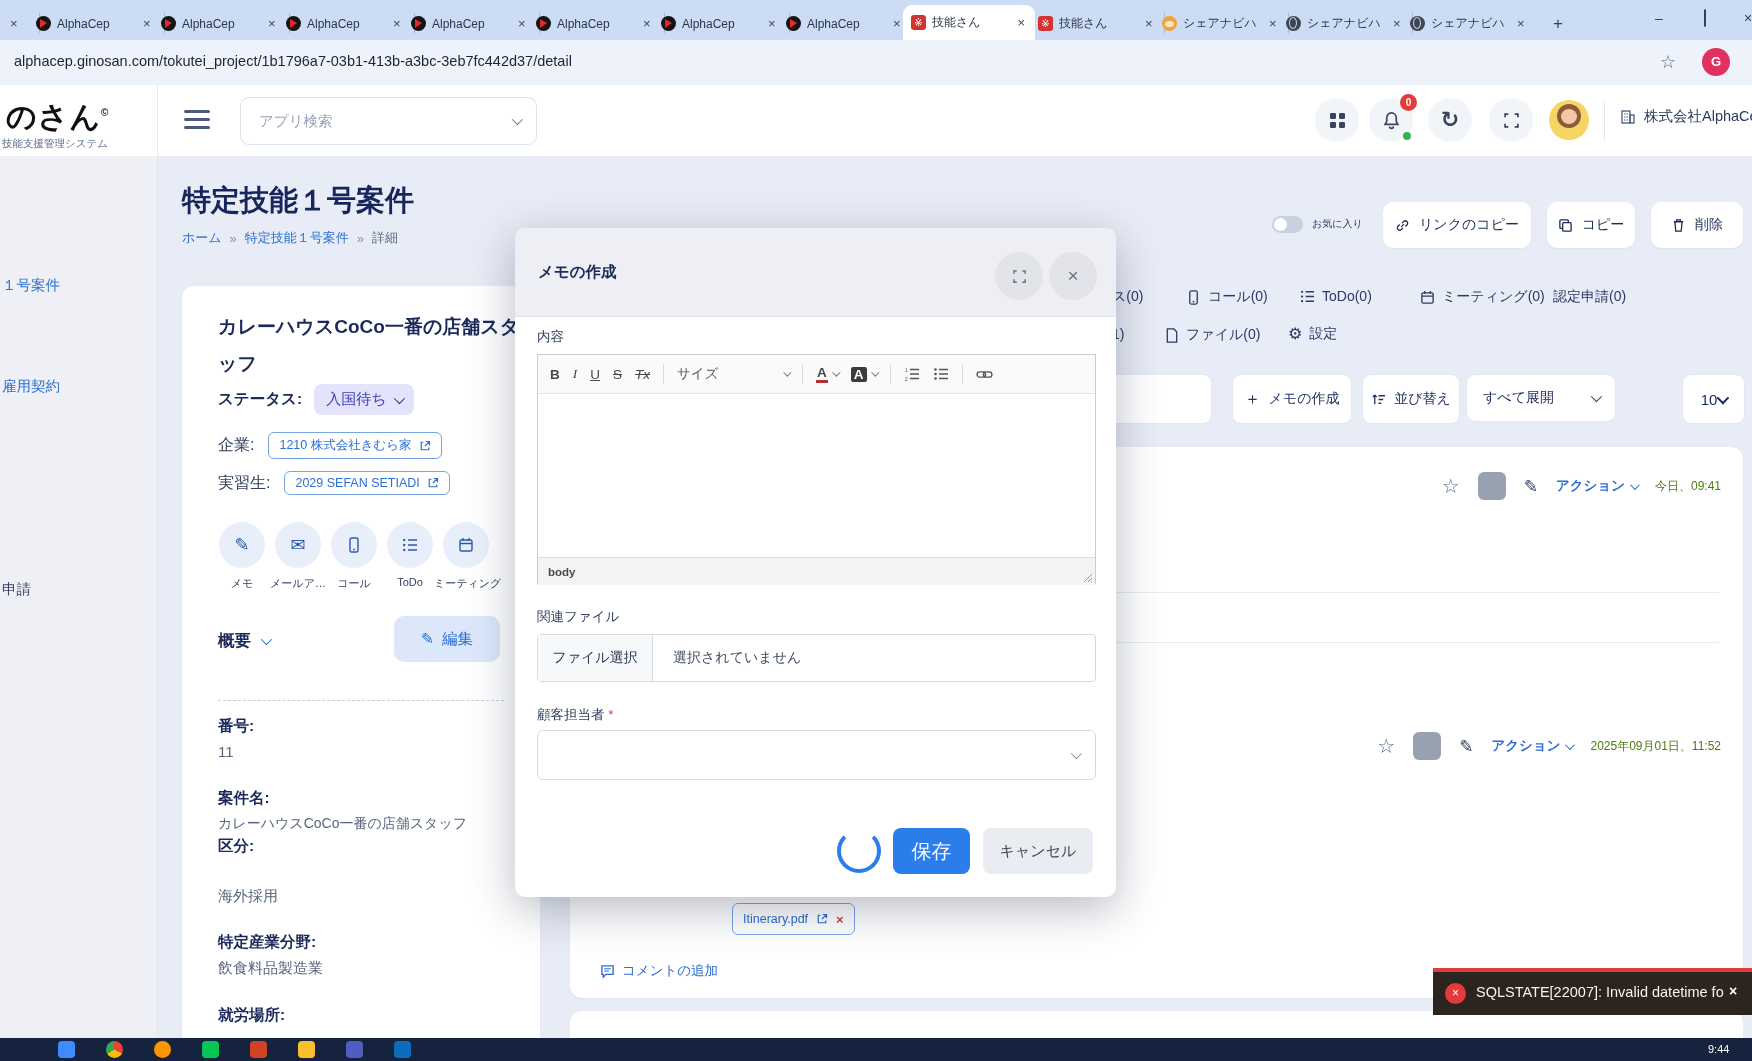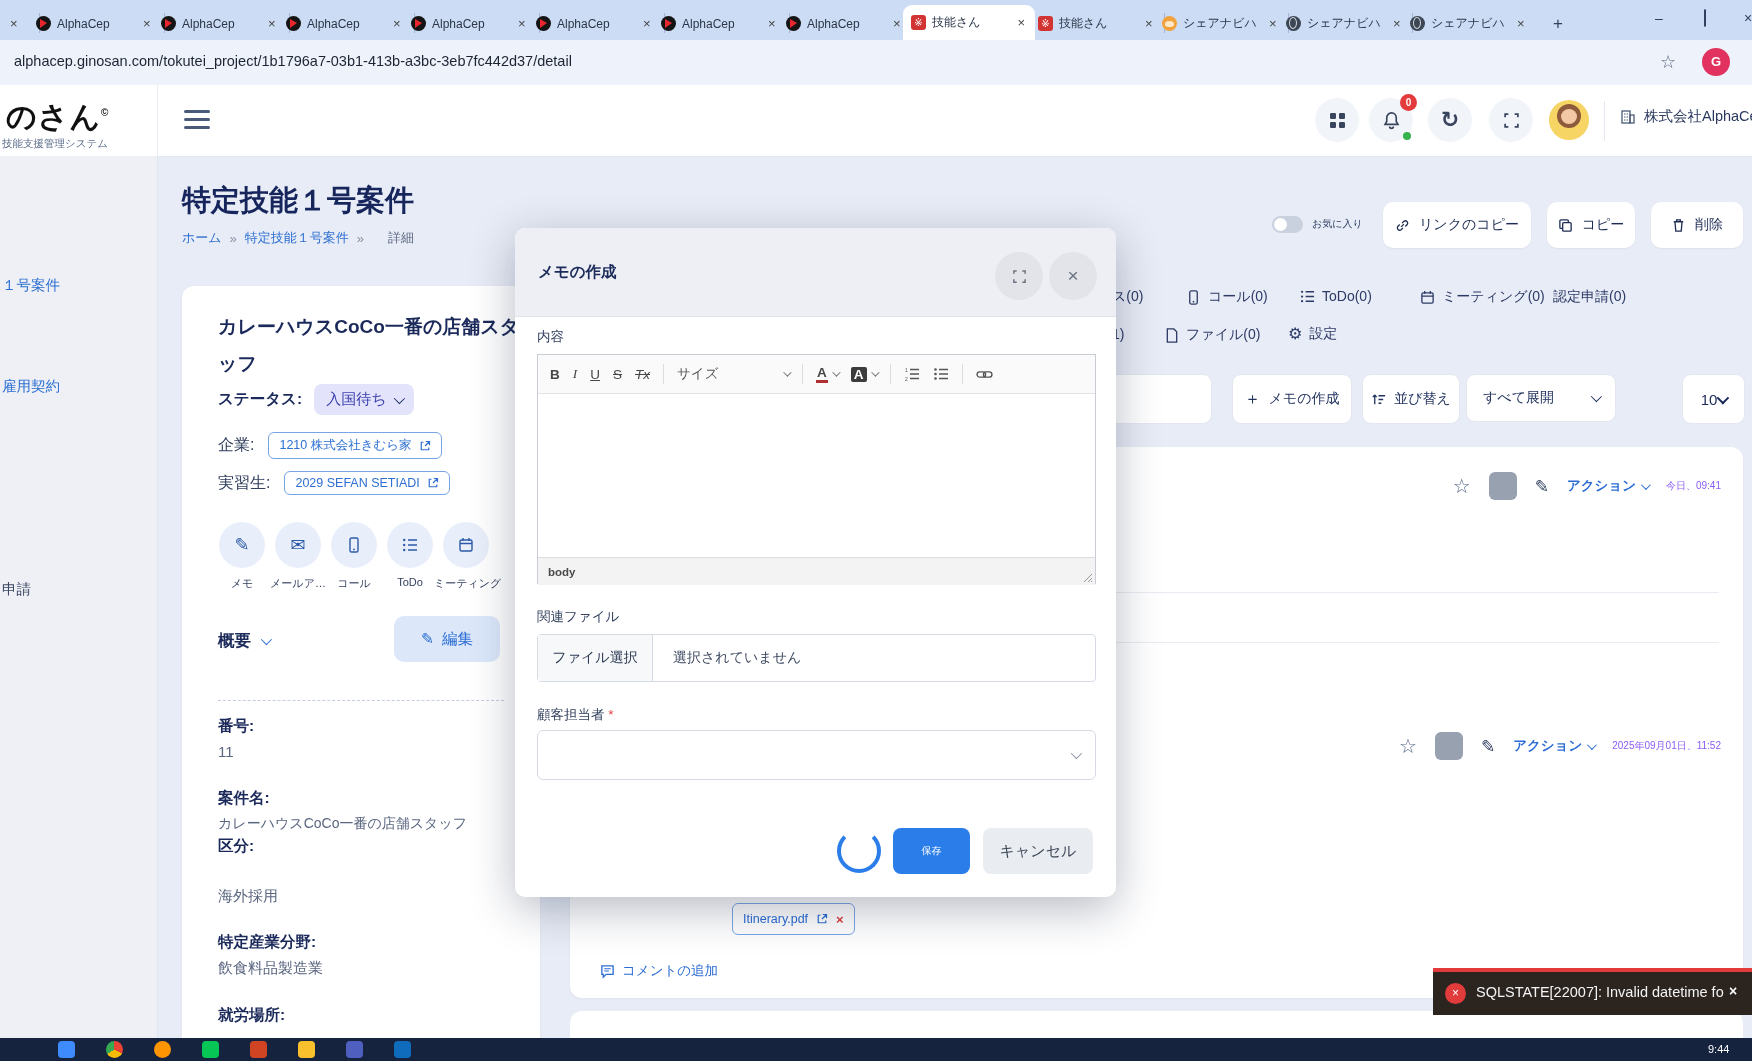--- a/index.html
+++ b/index.html
@@ -47,21 +47,21 @@
   .hdr-vsep{position:absolute;left:1604px;top:16px;width:1px;height:40px;background:#e3e8f2;}
   .company{position:absolute;left:1620px;top:22px;display:flex;gap:8px;align-items:center;color:#2b3a5e;font-size:14.5px;white-space:nowrap;}
   
   .sidebar{left:0;top:156px;width:157px;height:899px;background:#eef0f5;border-right:1px solid #e2e6ee;}
   .side-item{position:absolute;left:2px;font-size:14.5px;white-space:nowrap;}
   
   .page-title{left:182px;top:181px;font-size:29px;font-weight:bold;color:#16265c;}
   .crumbs{left:182px;top:229px;font-size:13px;display:flex;gap:8px;align-items:center;}
   .crumb-link{color:#2d6fd2;}
   .crumb-sep{color:#8a93a8;}
-  .crumb-cur{color:#5b6782;margin-left:16px;}
+  .crumb-cur{color:#5b6782;}
   .toggle{left:1272px;top:216px;width:31px;height:17px;border-radius:9px;background:#c9d1de;}
   .toggle .knob{position:absolute;left:2px;top:2px;width:13px;height:13px;border-radius:50%;background:#fff;}
   .fav-label{left:1312px;top:217px;font-size:10px;color:#2c3a60;}
   .pill-btn{position:absolute;top:202px;height:46px;background:#fff;border-radius:10px;display:flex;align-items:center;justify-content:center;gap:9px;font-size:14px;color:#1e2d55;box-shadow:0 1px 2px rgba(30,50,90,.06);}
   
   .case-card{left:182px;top:286px;width:358px;height:775px;background:#fff;border-radius:12px;box-shadow:0 1px 3px rgba(30,50,90,.05);}
   .cc{position:absolute;left:36px;}
   .case-title{top:22px;width:306px;font-size:19px;line-height:37px;font-weight:600;color:#1b2a5a;}
   .fld-label{font-weight:bold;color:#1b2a5a;font-size:15.5px;}
   .fld-value{color:#5a6680;font-size:15px;}
@@ -72,21 +72,21 @@
   .edit-btn{position:absolute;left:212px;top:330px;width:106px;height:46px;background:#dce8fa;border-radius:10px;display:flex;align-items:center;justify-content:center;gap:8px;color:#2b6cd4;font-size:15.5px;}
   .dash{position:absolute;left:36px;top:414px;width:286px;border-top:1px dashed #c4cedf;}
   
   .dtab{position:absolute;display:flex;gap:7px;align-items:center;font-size:14px;color:#2c3a66;}
   .actbtn{position:absolute;top:374px;height:48px;background:#fff;border:1px solid #e3e7f0;border-radius:9px;display:flex;align-items:center;justify-content:center;gap:8px;font-size:14px;color:#22335f;}
   
   .list-card{left:570px;top:447px;width:1173px;height:551px;background:#fff;border-radius:12px;box-shadow:0 1px 3px rgba(30,50,90,.05);}
   .lrow{position:absolute;right:22px;display:flex;align-items:center;gap:18px;}
   .sq-avatar{width:28px;height:28px;border-radius:6px;background:#98a1b0;}
   .action-link{color:#2b6cd4;font-size:13.5px;font-weight:bold;display:flex;align-items:center;gap:5px;}
-  .ldate{color:#8b5cf6;font-size:10px;}
+  .ldate{color:#4d7c0f;font-size:12px;}
   .ldiv{position:absolute;left:24px;right:24px;height:1px;background:#e8ecf2;}
   .att-chip{position:absolute;left:162px;top:456px;height:30px;display:inline-flex;align-items:center;gap:8px;border:1px solid #7aa6e6;border-radius:6px;padding:0 10px;font-size:12.5px;color:#2b6cd4;background:#fff;}
   .att-x{color:#e03c3c;font-weight:bold;font-size:13px;}
   .add-comment{position:absolute;left:30px;top:515px;display:flex;align-items:center;gap:7px;color:#2b6cd4;font-size:13.5px;}
   .card2{left:570px;top:1011px;width:1173px;height:80px;background:#fff;border-radius:12px;}
   
   .modal{left:515px;top:228px;width:601px;height:669px;background:#fff;border-radius:10px;box-shadow:0 12px 45px rgba(20,30,60,.30);z-index:40;}
   .m-head{position:absolute;left:0;top:0;width:601px;height:88px;background:#edeff4;border-radius:10px 10px 0 0;border-bottom:1px solid #e0e3e9;}
   .m-title{position:absolute;left:23px;top:34px;font-size:15.5px;font-weight:bold;color:#1b2a5a;}
   .m-circle{position:absolute;top:24px;width:48px;height:48px;border-radius:50%;background:#e2e4e9;display:flex;align-items:center;justify-content:center;color:#6b7280;}
@@ -101,21 +101,21 @@
   .ed-body{height:163px;background:#fff;}
   .ed-status{height:27px;background:#f3f3f3;border-top:1px solid #ddd;display:flex;align-items:center;padding:0 10px;font-size:11.5px;font-weight:bold;color:#4a4a4a;position:relative;}
   .grip{position:absolute;right:2px;bottom:2px;}
   .file-row{position:absolute;left:22px;top:406px;width:559px;height:48px;border:1px solid #d6dbe3;border-radius:4px;box-sizing:border-box;display:flex;align-items:center;}
   .file-btn{width:114px;height:100%;background:#f7f8fa;border-right:1px solid #d6dbe3;display:flex;align-items:center;justify-content:center;font-size:14px;color:#2b3952;}
   .file-none{margin-left:20px;font-size:14px;color:#404c63;}
   .m-select{position:absolute;left:22px;top:502px;width:559px;height:50px;border:1px solid #d6dbe3;border-radius:6px;box-sizing:border-box;}
   .m-select .chev{position:absolute;right:16px;top:20px;border-color:#8a93a5;}
   .spinner{position:absolute;left:322px;top:601px;width:36px;height:36px;border:4px solid #2b7de9;border-top-color:transparent;border-radius:50%;animation:spin 1s linear infinite;}
   @keyframes spin{to{transform:rotate(360deg);}}
-  .save-btn{position:absolute;left:378px;top:600px;width:77px;height:46px;background:#2b7de9;border-radius:8px;color:#fff;font-size:10px;display:flex;align-items:center;justify-content:center;}
+  .save-btn{position:absolute;left:378px;top:600px;width:77px;height:46px;background:#2b7de9;border-radius:8px;color:#fff;font-size:20px;display:flex;align-items:center;justify-content:center;}
   .cancel-btn{position:absolute;left:468px;top:600px;width:110px;height:46px;background:#e9edf2;border-radius:8px;color:#3c4656;font-size:15px;display:flex;align-items:center;justify-content:center;}
   
   .toast{left:1433px;top:968px;width:319px;height:47px;background:#2b241f;z-index:50;overflow:hidden;}
   .toast-bar{position:absolute;left:0;top:0;width:100%;height:4px;background:#e23b3b;}
   .toast-ic{position:absolute;left:12px;top:15px;width:21px;height:21px;border-radius:50%;background:#e23b3b;color:#fff;font-size:12px;text-align:center;line-height:21px;}
   .toast-msg{position:absolute;left:43px;top:16px;width:250px;font-size:14.5px;color:#f4f4f4;white-space:nowrap;overflow:hidden;}
   .toast-x{position:absolute;left:296px;top:15px;color:#fff;font-size:14px;font-weight:bold;}
   
   .taskbar{left:0;top:1038px;width:1752px;height:23px;background:#16233f;z-index:60;}
   .tb-ic{position:absolute;top:3px;width:17px;height:17px;border-radius:4px;}
@@ -218,20 +218,24 @@
 
   <div class="abs appheader">
     <div class="logo"><span>のさん</span><sup>©</sup></div>
     <div class="logo-sub">技能支援管理システム</div>
     <div class="hdr-divider"></div>
     <div class="hamburger">
         <span></span>
         <span></span>
         <span style="margin-bottom:0"></span>
       </div>
+    <div class="app-search">
+      <span class="ph">アプリ検索</span>
+      <span class="chev" style="position:absolute;right:16px;top:19px"></span>
+    </div>
     <div class="hicon" style="left:1315px">
       <svg class="ic" width="17" height="17" viewBox="0 0 17 17">
           <rect x="1" y="1" width="6" height="6" rx="1.2" fill="#39455e"></rect>
           <rect x="10" y="1" width="6" height="6" rx="1.2" fill="#39455e"></rect>
           <rect x="1" y="10" width="6" height="6" rx="1.2" fill="#39455e"></rect>
           <rect x="10" y="10" width="6" height="6" rx="1.2" fill="#39455e"></rect>
         </svg>
     </div>
     <div class="hicon" style="left:1369px">
       <svg class="ic" width="19" height="19" viewBox="0 0 16 16">

